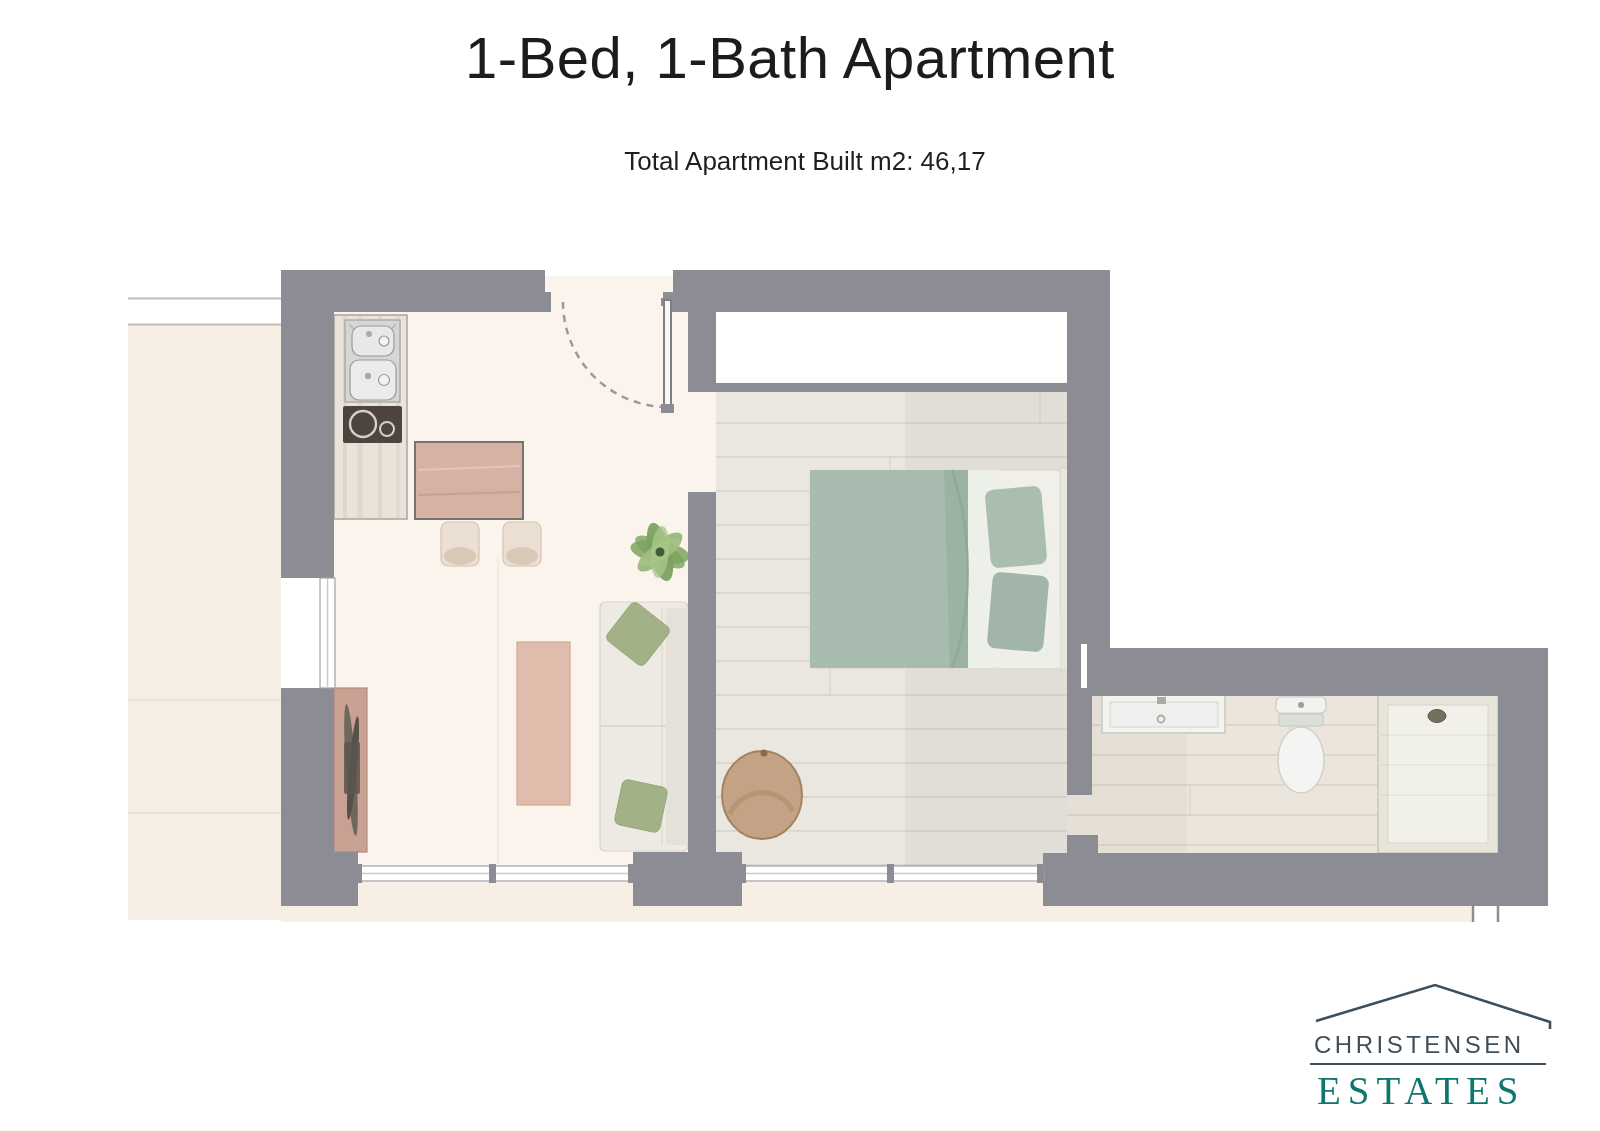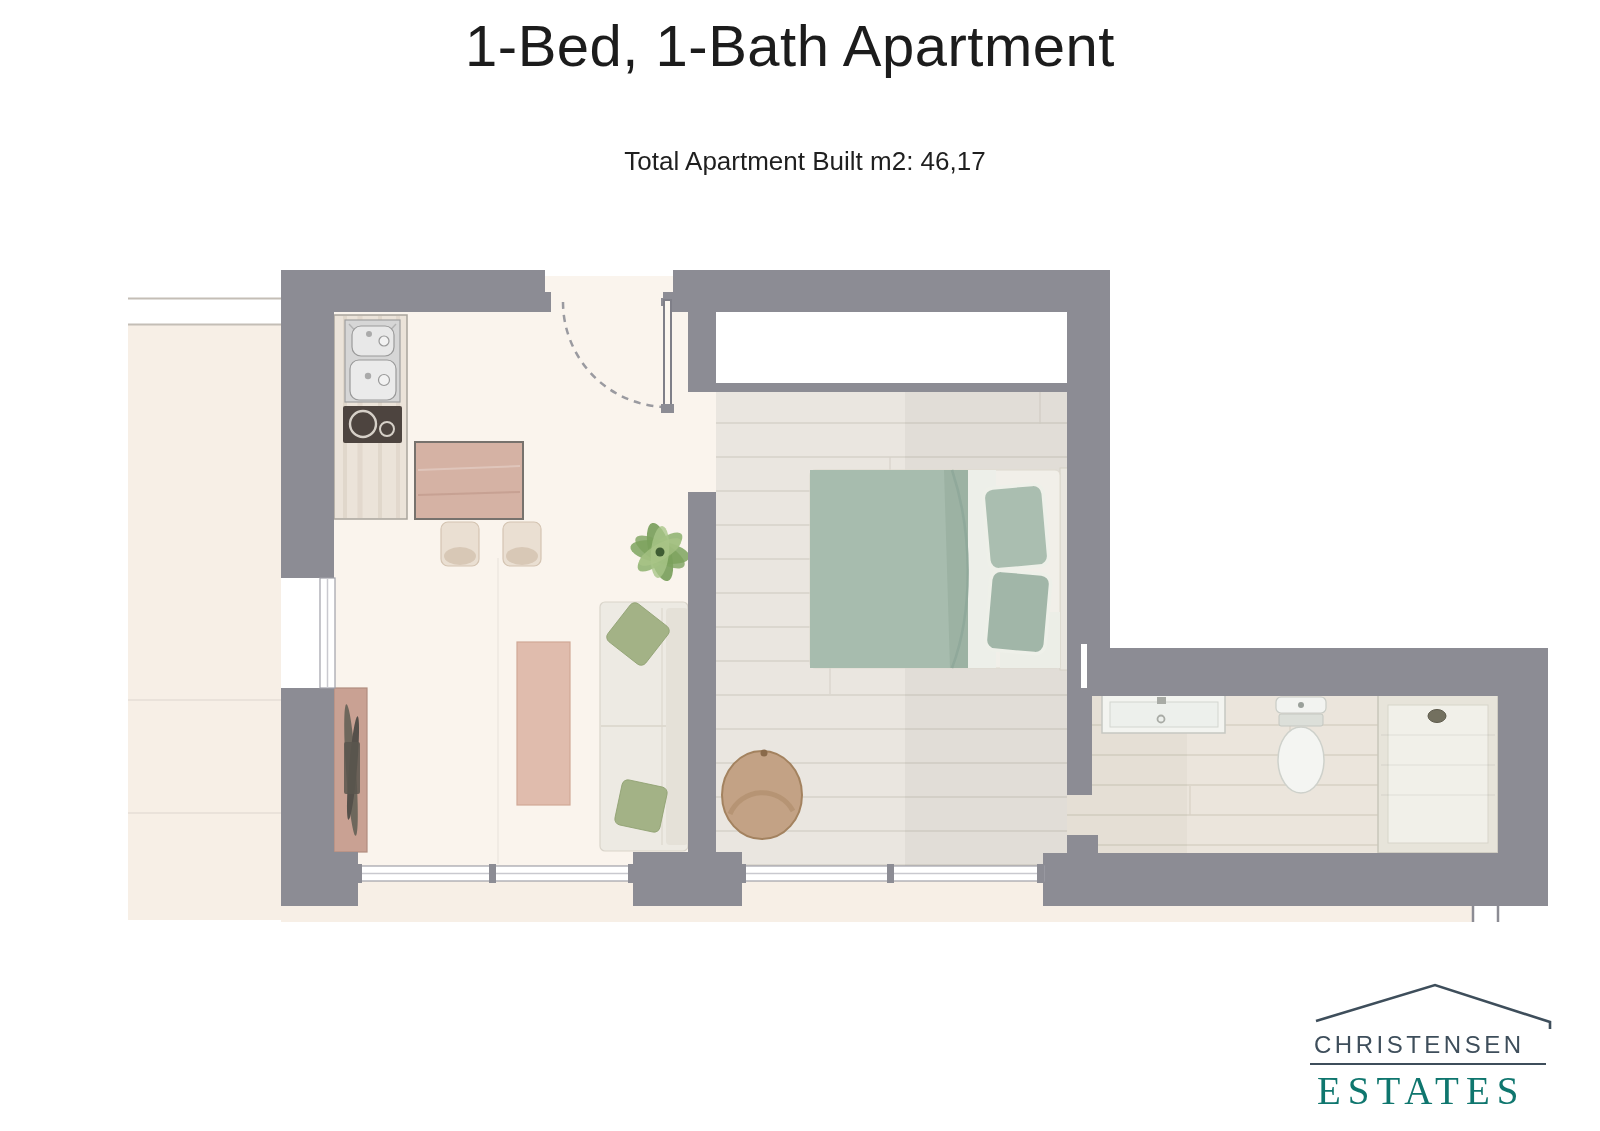--- a/index.html
+++ b/index.html
@@ -1,18 +1,18 @@
 <!DOCTYPE html>
 <html><head>
 <meta charset="utf-8">
 <style>
   html,body{margin:0;padding:0;background:#ffffff;}
   body{width:1600px;height:1131px;position:relative;overflow:hidden;
        font-family:"Liberation Sans",sans-serif;}
-  .page-title{position:absolute;top:12px;left:0;width:1580px;text-align:center;
+  .page-title{position:absolute;top:24px;left:0;width:1580px;text-align:center;
        font-size:58px;font-weight:500;color:#1c1c1c;letter-spacing:.5px;}
   .page-subtitle{position:absolute;top:146px;left:0;width:1610px;text-align:center;
        font-size:26px;font-weight:400;color:#1f1f1f;}
   .plan-svg{position:absolute;left:0;top:0;}
   .logo{position:absolute;left:1310px;top:968px;width:252px;display:flex;
        flex-direction:column;align-items:flex-start;}
   .logo-roof{display:block;}
   .logo-brand{font-family:"Liberation Sans",sans-serif;font-size:24px;color:#3e4e5b;
        letter-spacing:3.5px;padding-left:4px;margin-top:1px;white-space:nowrap;}
   .logo-rule{width:236px;border-top:2px solid #3e4e5b;margin-top:4px;}

